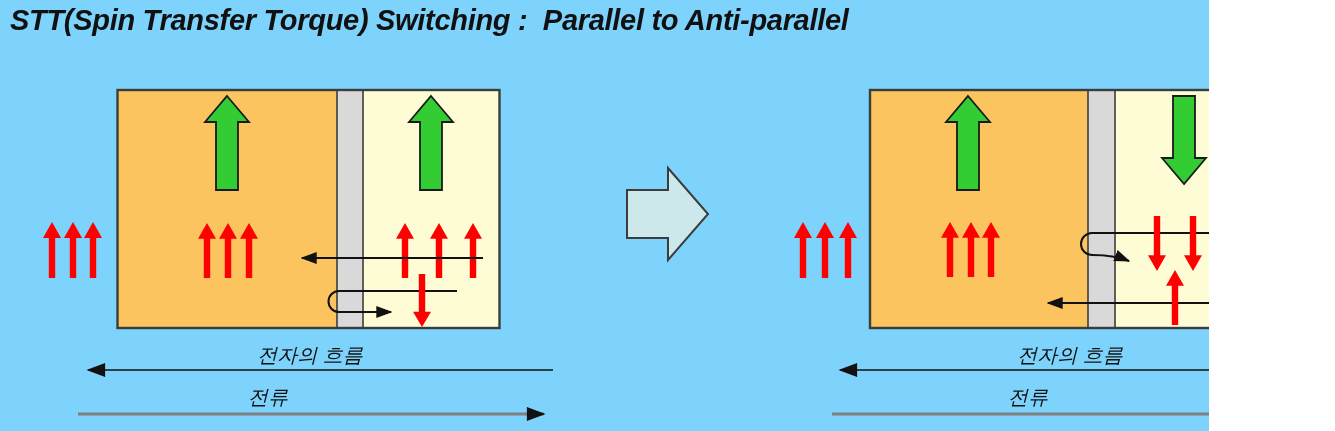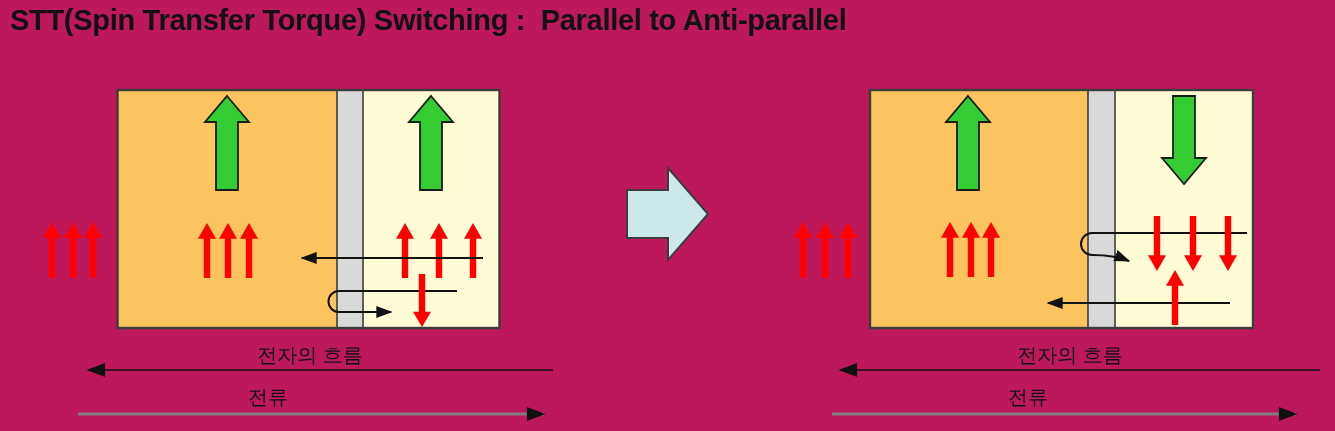--- a/index.html
+++ b/index.html
@@ -1,18 +1,18 @@
 <!DOCTYPE html>
 <html style="--fixed-layer-orange: #fbc45e; --free-layer-yellow: #fefcd4; --barrier-gray: #d9d9d9; --magnetization-green: #33cc33; --spin-red: #ff0000; --transition-arrow-blue: #cde8eb; --outline-dark: #3c3c3c; --current-line-gray: #7f7f7f; --title-text: #111111;"><head>
 <meta charset="utf-8">
 <style>
   html,body { margin:0; padding:0; background:#ffffff; }
   #stage {
-    position:relative; width:1335px; height:431px; background:#be185d;
-    font-family:"Liberation Sans", sans-serif; overflow:hidden;
+    position:relative; width:1209px; height:431px; background:#7dd3fc;
+    font-family:"Liberation Sans", sans-serif; overflow:hidden;font-style:italic;
   }
   #title {
     position:absolute; left:10px; top:4px;
     font-size:29px; font-weight:700; color:#111;
     white-space:pre; letter-spacing:-0.3px;
   }
   svg text {
     font-family:"Liberation Sans","DejaVu Sans",sans-serif;
     font-size:20px; fill:#111;
   }

